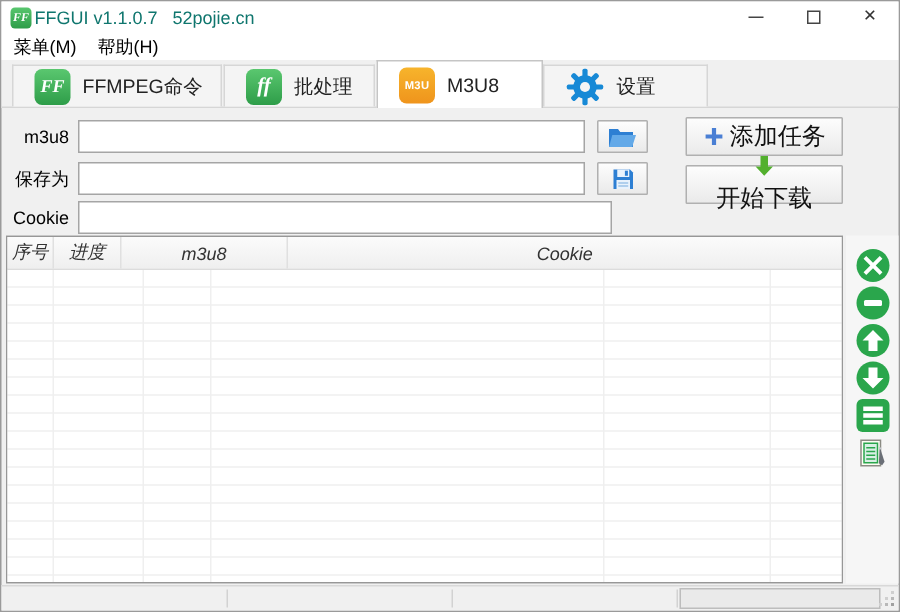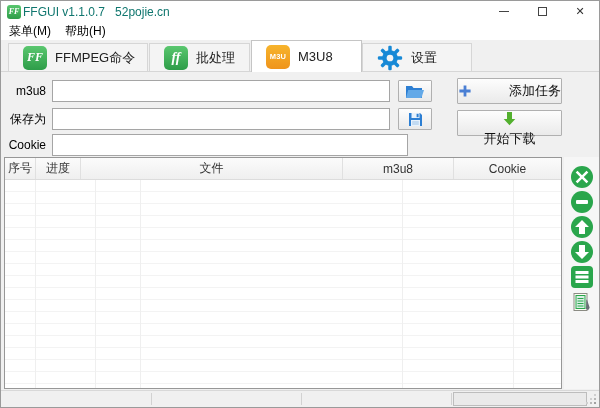--- a/index.html
+++ b/index.html
@@ -48,28 +48,28 @@
   .tinput{position:absolute;left:52px;height:22px;box-sizing:border-box;
     border:1px solid #a5a5a5;background:#fff;font-size:12px;padding:0 4px;outline:none;
     font-family:inherit;}
   .in-1{top:80px;width:338px;}.in-2{top:108px;width:338px;}.in-3{top:134px;width:356px;}
   .btn{background:linear-gradient(#fdfdfd,#eaeaea);border:1px solid #b0b0b0;
     border-radius:1px;box-sizing:border-box;cursor:default;}
   .small-btn{position:absolute;left:398px;width:34px;height:22px;
     display:flex;align-items:center;justify-content:center;}
   .sb-1{top:80px;}.sb-2{top:108px;}
   .big-btn{position:absolute;left:457px;width:105px;height:26px;
-    display:flex;align-items:center;justify-content:space-between;gap:4px;
-    font-size:13px;color:#111;}
+    display:flex;align-items:center;justify-content:center;gap:4px;
+    font-size:16px;color:#111;}
   .bb-1{top:78px;}.bb-2{top:110px;flex-direction:column;}
   
   .task-table{position:absolute;left:4px;top:157px;width:558px;height:232px;
     box-sizing:border-box;border:1px solid #979797;background:#fff;}
   .thead{display:flex;height:22px;background:linear-gradient(#fbfbfb,#efefef);
-    border-bottom:1px solid #dcdcdc;box-sizing:border-box;}
+    border-bottom:1px solid #dcdcdc;box-sizing:border-box;font-style:italic;}
   .th{display:flex;align-items:center;justify-content:center;font-size:12px;color:#333;
     border-right:1px solid #e0e0e0;box-sizing:border-box;flex:none;}
   .w0{width:31px;}.w1{width:60px;}.w2{width:45px;}.w3{width:262px;}.w4{width:111px;}
   .w5{flex:1;border-right:none;}
   .tbody{position:absolute;top:22px;bottom:0;left:0;right:0;
     background:repeating-linear-gradient(#fff 0 11px,#f3f3f3 11px 12px);}
   .vline{position:absolute;top:0;bottom:0;width:1px;background:#efefef;}
   .v0{left:30px;}.v1{left:90px;}.v2{left:135px;}.v3{left:397px;}.v4{left:508px;}
   
   .icon-rail{position:absolute;left:564px;top:157px;width:35px;height:232px;
@@ -189,21 +189,20 @@
         <path d="M4 1h5v7h3.3L6.5 14.2.7 8H4z" fill="#53b02e"></path>
       </svg>
     </span>
     <span>开始下载</span>
   </div>
 
   <div class="task-table">
     <div class="thead">
       <div class="th w0">序号</div>
       <div class="th w2">进度</div>
-      <div class="th w3">文件</div>
       <div class="th w4">m3u8</div>
       <div class="th w5">Cookie</div>
     </div>
     <div class="tbody">
       <div class="vline v0"></div>
       <div class="vline v1"></div>
       <div class="vline v2"></div>
       <div class="vline v3"></div>
       <div class="vline v4"></div>
     </div>

